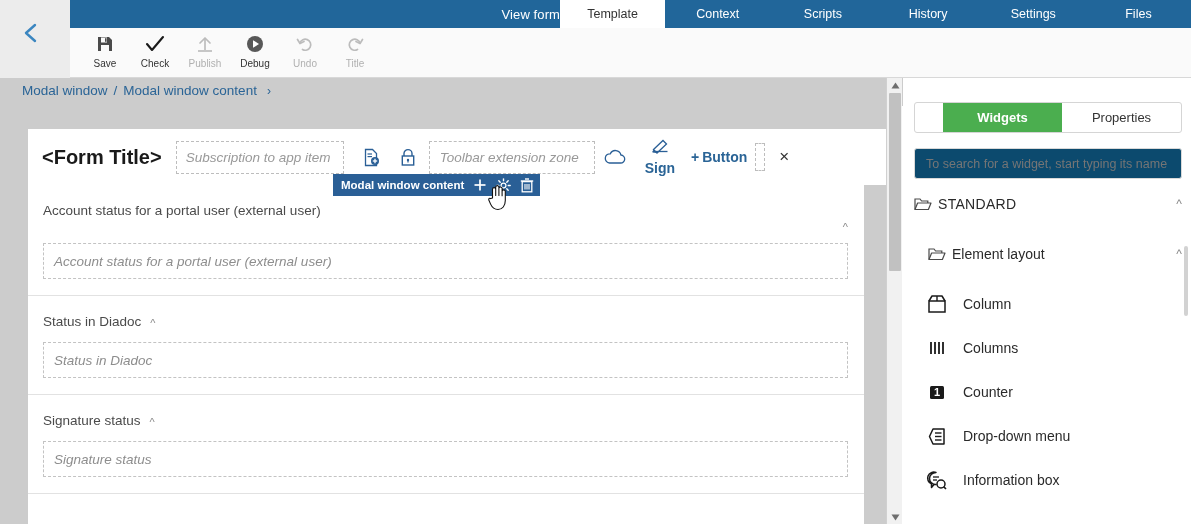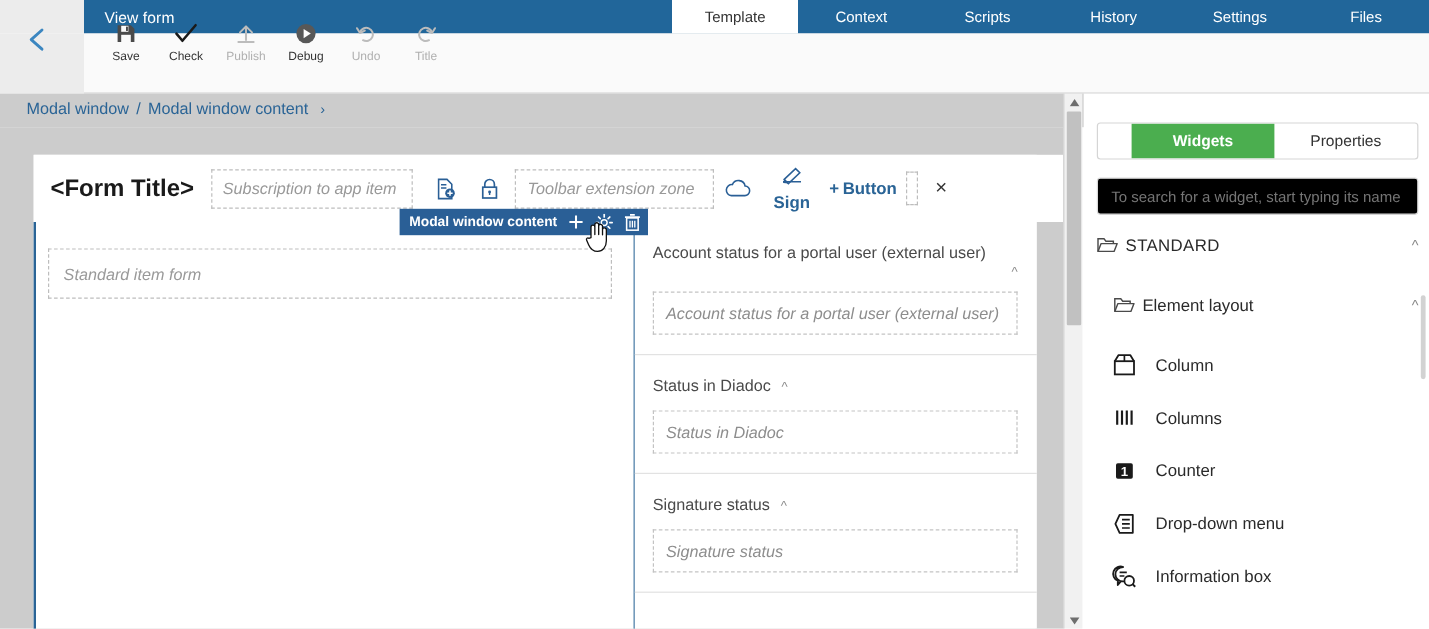--- a/index.html
+++ b/index.html
@@ -7,33 +7,33 @@
     width: 1191px; height: 524px;
     font-family: "Liberation Sans", sans-serif;
     overflow: hidden;
     background: #ffffff;
   }
   .app { position: relative; width: 1191px; height: 524px; }
 
   
   .topbar { position:absolute; left:0; top:0; width:1191px; height:28px; display:flex; }
   .topbar-left { width:70px; height:28px; background:#ececec; }
-  .topbar-title-block { flex:0 0 490px; background:#21669a; display:flex; align-items:center; }
+  .topbar-title-block { flex:0 0 490px; background:#21669a; display:flex; align-items:center;justify-content:flex-end; }
   .topbar-title { color:#ffffff; font-size:13px; padding-left:17px; letter-spacing:.1px; }
   .tabs { flex:1; height:28px; background:#21669a; display:flex; align-items:stretch; }
   .tab { flex:1; display:flex; align-items:center; justify-content:center;
          color:#ffffff; font-size:12.5px; cursor:pointer; }
   .tab.active { background:#ffffff; color:#333333; }
 
   
   .toolstrip { position:absolute; left:0; top:28px; width:1191px; height:50px; background:#ececec; }
   .toolstrip-white { position:absolute; left:70px; top:0; width:1121px; height:50px;
                      background:#fafafa; border-bottom:1px solid #d8d8d8; }
   .backchev { position:absolute; left:20px; top:22px; width:22px; height:22px; cursor:pointer; }
-  .tools { position:absolute; left:70px; top:12px; height:50px; display:flex; align-items:flex-start; padding-left:10px; }
+  .tools { position:absolute; left:70px; top:28px; height:50px; display:flex; align-items:flex-start; padding-left:10px; }
   .tool { width:50px; display:flex; flex-direction:column; align-items:center; padding-top:5px; cursor:pointer; }
   .tool .ico { height:22px; display:flex; align-items:center; justify-content:center; }
   .tool .lbl { font-size:10px; color:#333; margin-top:3px; }
   .tool.dim .lbl { color:#b0b0b0; }
   .tool.dim svg { stroke:#b8b8b8; fill:#b8b8b8; }
 
   
   .crumbbar { position:absolute; left:0; top:78px; width:1191px; height:28px; background:#cccccc; }
   .crumbs { position:absolute; left:22px; top:83px; display:flex; align-items:center; gap:6px;
             font-size:13.5px; color:#2a6496; }
@@ -92,21 +92,21 @@
   .fld.tall .caret { padding-top:20px; }
 
   
   .side { position:absolute; left:903px; top:78px; width:288px; height:446px; background:#ffffff; }
   .sidetabs { position:absolute; left:11px; top:24px; width:268px; height:31px;
               border:1px solid #d5d5d5; border-radius:3px; display:flex; overflow:hidden;padding-left:28px; }
   .sidetab { flex:1; display:flex; align-items:center; justify-content:center;
              font-size:13px; color:#333; cursor:pointer; }
   .sidetab.active { background:#4bae4f; color:#ffffff; font-weight:bold; }
   .searchbox { position:absolute; left:11px; top:70px; width:268px; height:31px;
-               border:1px solid #d9d9d9; border-radius:3px; background:#000000;
+               border:1px solid #d9d9d9; border-radius:3px; background:#0c4a6e;
                font-size:12.5px; color:#a5a5a5; padding-left:11px; font-family:"Liberation Sans", sans-serif; }
   .grp { position:absolute; left:11px; width:268px; display:flex; align-items:center; cursor:pointer; }
   .grp .gico { width:24px; display:flex; align-items:center; }
   .grp .gtxt { flex:1; font-size:14px; color:#2a2a2a; }
   .grp .gtxt.caps { letter-spacing:.3px; }
   .grp .gcar { color:#888; font-size:12px; }
   .wrow { position:absolute; display:flex; align-items:center; gap:14px; cursor:pointer; }
   .wrow .wico { width:24px; height:24px; display:flex; align-items:center; justify-content:center; }
   .wrow .wtxt { font-size:14px; color:#2a2a2a; }
   .sidescroll { position:absolute; left:281px; top:168px; width:4px; height:70px; background:#d2d2d2; border-radius:2px; }
@@ -257,24 +257,20 @@
         <span>+</span>
         <span>Button</span>
       </span>
 
       <span class="dashzone hz-small"></span>
 
       <span class="closebtn">×</span>
     </div>
 
     <div class="formbody">
-      <div class="colL">
-        <div class="sel"></div>
-        <div class="itemform">Standard item form</div>
-      </div>
 
       <div class="colR">
         <div class="fld tall">
           <div class="lblrow">
             <span class="flabel">Account status for a portal user (external user)</span>
             <span class="caret">^</span>
           </div>
           <div class="box">Account status for a portal user (external user)</div>
         </div>
 

